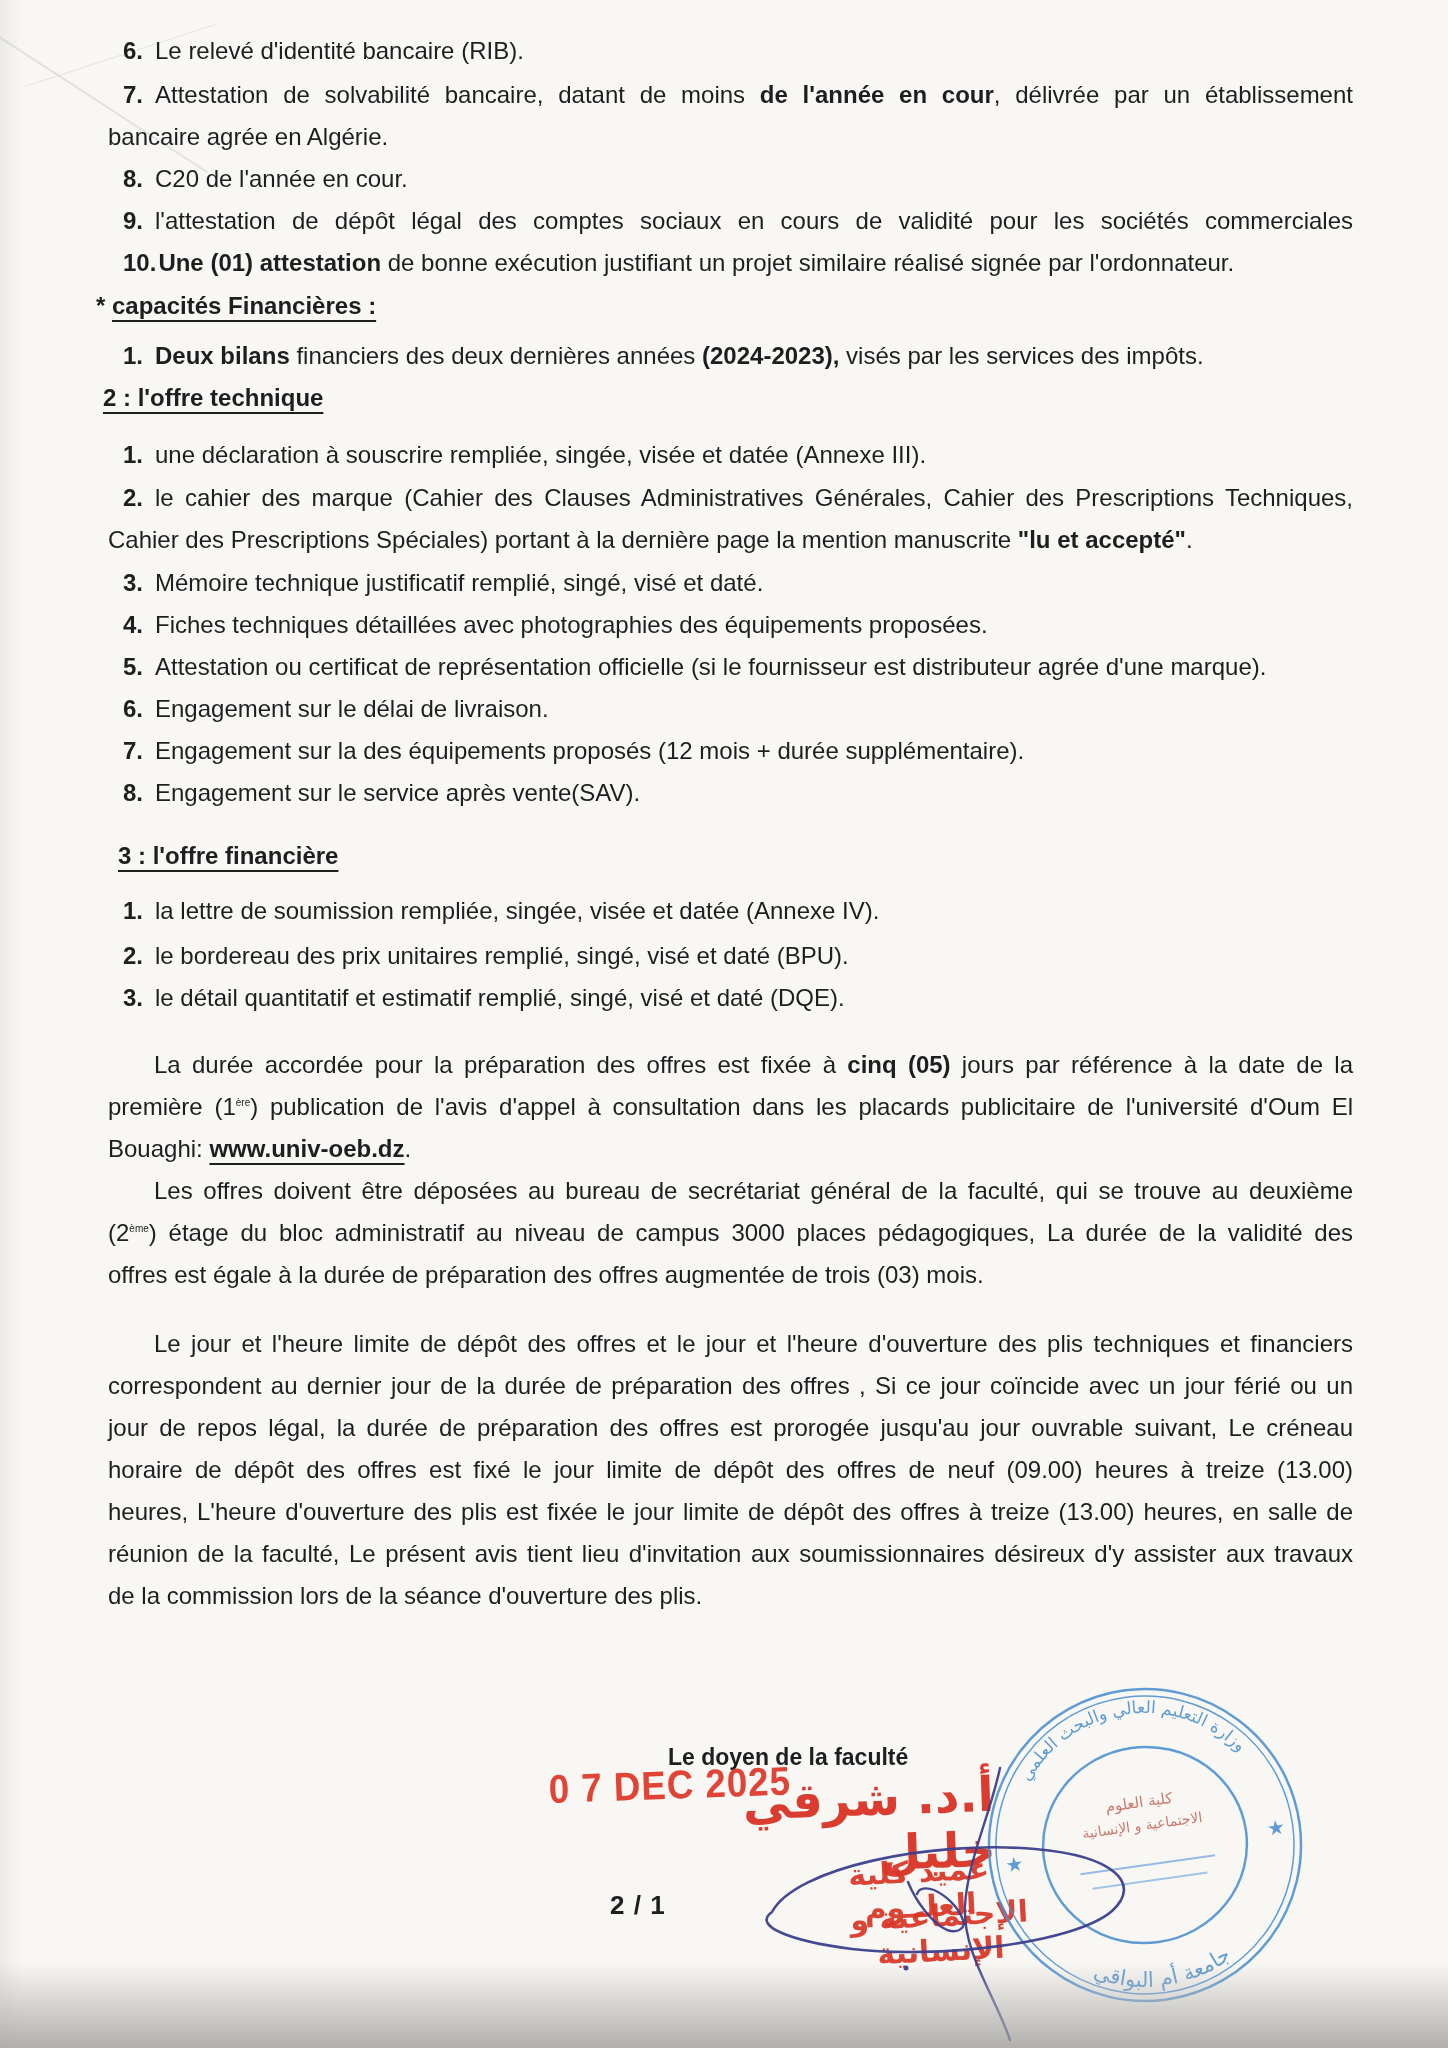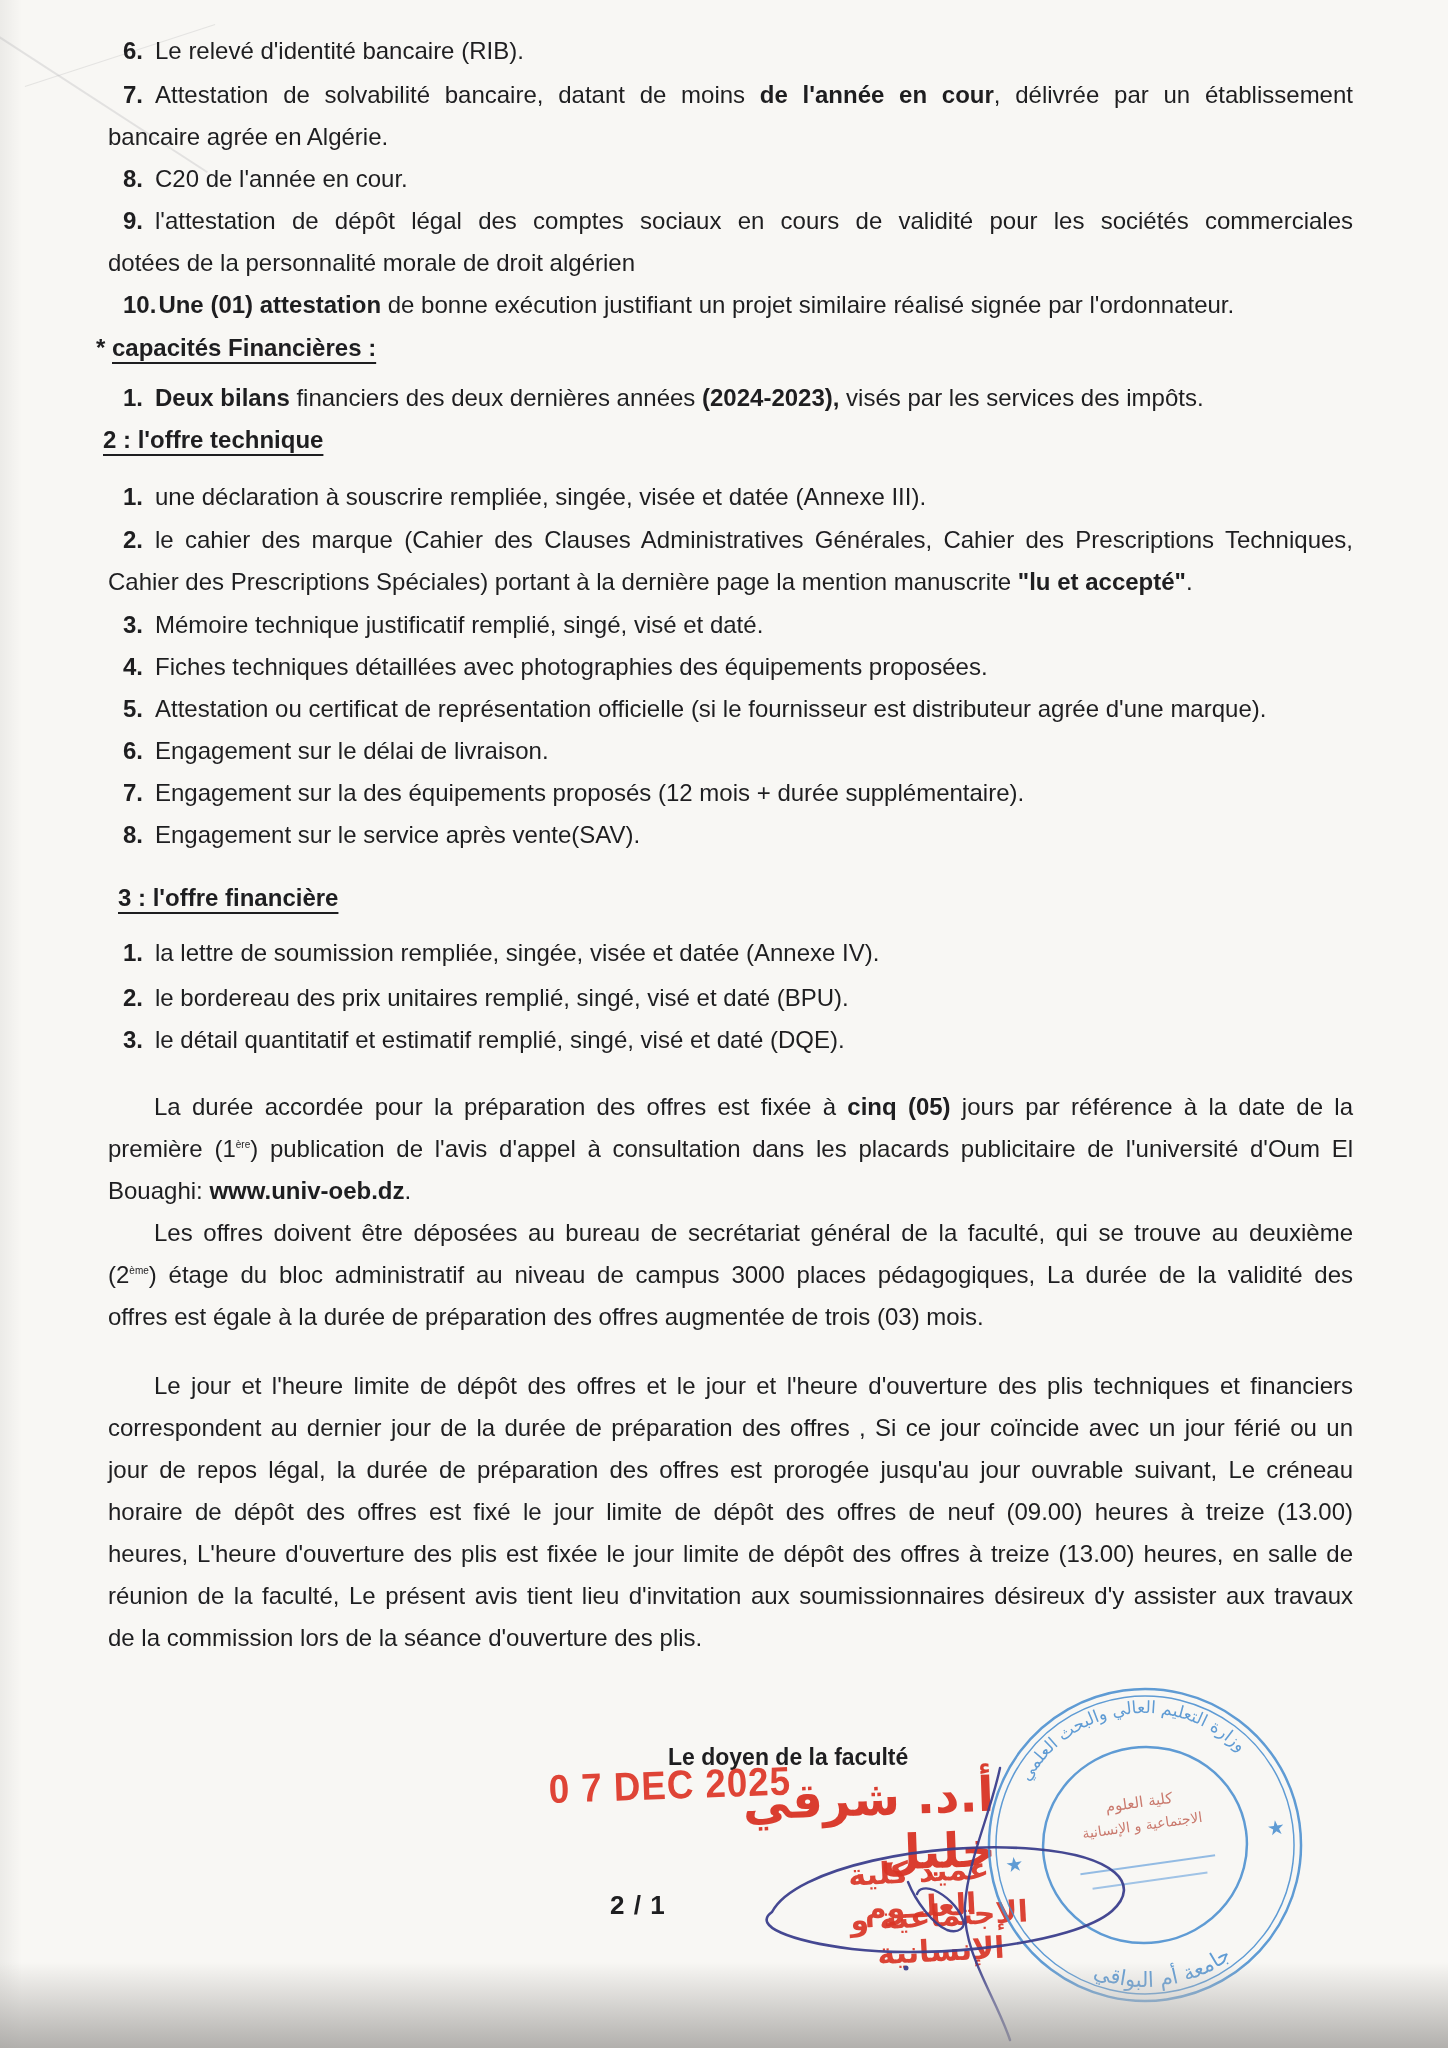--- a/index.html
+++ b/index.html
@@ -14,21 +14,21 @@
     font-size:24px; line-height:42px; text-align:justify;}
   .blk{margin:0;}
   .li{text-indent:15px;}
   .jl{text-align:justify; text-align-last:justify;}
   .num{font-weight:700; margin-right:12px;}
   .num.tight{margin-right:2px;}
   b{font-weight:700;}
   .head{font-weight:700; text-align:left; text-align-last:left;}
   .u{text-decoration:underline; text-underline-offset:6px; text-decoration-thickness:2px;}
   sup{font-size:10px; line-height:0; vertical-align:super;}
-  .url{font-weight:700; text-underline-offset:6px; text-decoration-thickness:2px;}
+  .url{font-weight:700; text-decoration:underline; text-underline-offset:6px; text-decoration-thickness:2px;}
   .pline{line-height:42px;}
   .ind{text-indent:46px;}
 
   .doyen{position:absolute; left:668px; top:1744px; font-size:23px; font-weight:700;}
   .datestamp{position:absolute; left:548px; top:1767px; font-size:40px; font-weight:700;
     color:#dd3526; letter-spacing:1px; transform:rotate(-2deg) scaleX(.92);
     transform-origin:left top; opacity:.92;}
   .ar{font-family:"DejaVu Sans", sans-serif; direction:rtl;}
   .red-name{position:absolute; left:695px; top:1772px; width:300px; font-size:48px;
     font-weight:700; color:#d93425; text-align:right; line-height:1.15;
@@ -60,21 +60,20 @@
 
     <div class="blk" style="margin-top:2px;">
       <div class="jl li"><span class="num">7.</span><span>Attestation de solvabilité bancaire, datant de moins </span><b>de l'année en cour</b><span>, délivrée par un établissement</span></div>
       <div>bancaire agrée en Algérie.</div>
     </div>
 
     <div class="blk li"><span class="num">8.</span><span>C20 de l'année en cour.</span></div>
 
     <div class="blk">
       <div class="jl li"><span class="num">9.</span><span>l'attestation de dépôt légal des comptes sociaux en cours de validité pour les sociétés commerciales</span></div>
-      <div>dotées de la personnalité morale de droit algérien</div>
     </div>
 
     <div class="blk li"><span class="num tight">10.</span><b>Une (01) attestation</b><span> de bonne exécution  justifiant un projet similaire réalisé signée par l'ordonnateur.</span></div>
 
     <div class="blk head" style="margin-top:1px; margin-left:-12px;"><span>*</span> <span class="u">capacités Financières :</span></div>
 
     <div class="blk li" style="margin-top:8px;"><span class="num">1.</span><b>Deux bilans</b><span> financiers des deux dernières années </span><b>(2024-2023),</b><span> visés par les services des impôts.</span></div>
 
     <div class="blk head" style="margin-left:-5px;"><span class="u">2 : l'offre technique</span></div>
 

